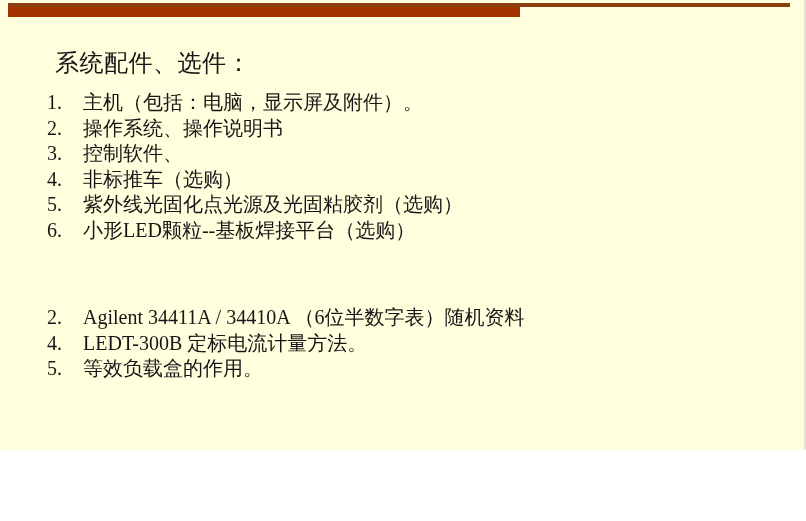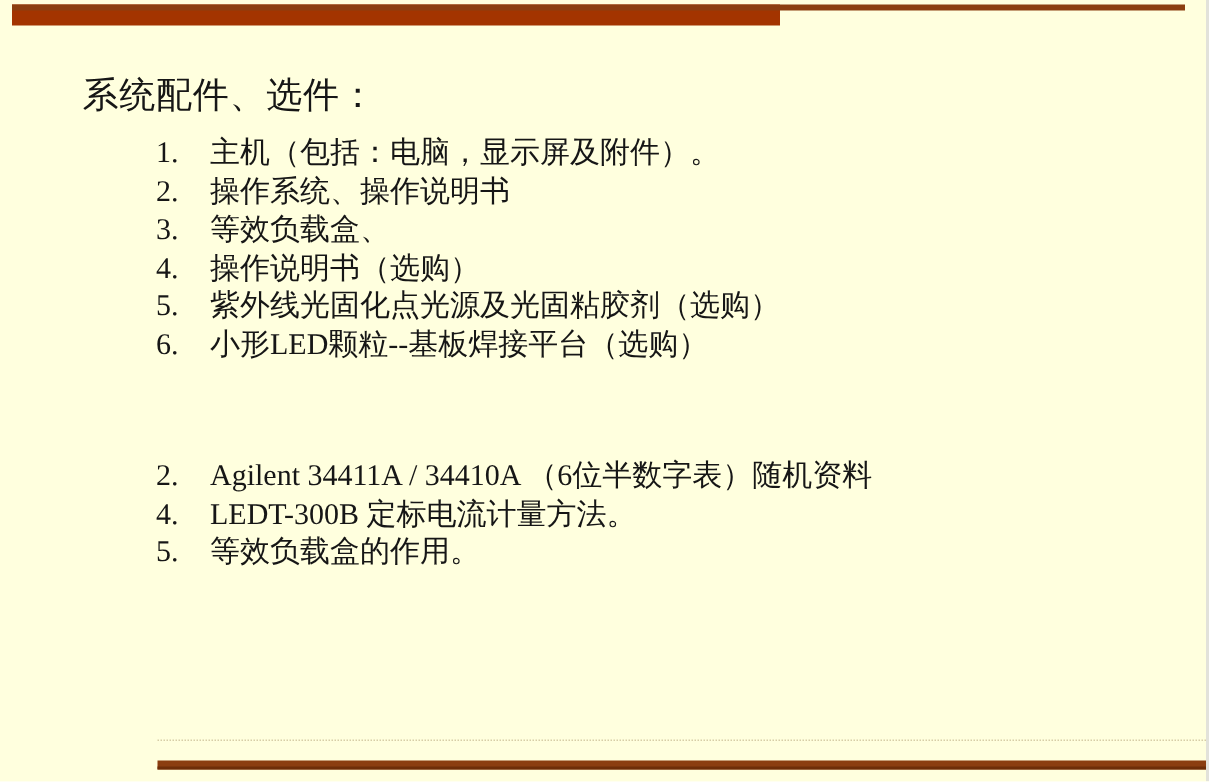--- a/index.html
+++ b/index.html
@@ -3,21 +3,21 @@
 <meta charset="utf-8">
 <style>
   html, body {
     margin: 0;
     padding: 0;
     background: #ffffff;
   }
   .slide {
     position: relative;
     width: 806px;
-    height: 521px;
+    height: 450px;
     overflow: hidden;
     font-family: "Liberation Serif", "DejaVu Serif", serif;
     color: #161616;
   }
   
   .top-thin-line {
     position: absolute;
     left: 8px;
     top: 3px;
     width: 782px;
@@ -67,21 +67,21 @@
   #heading-accessories { left: 55px; top: 47px; }
   #heading-documents   { left: 58px; top: 262px; }
   .num-list {
     position: absolute;
     left: 0;
     width: 806px;
   }
   #list-accessories { top: 90px; }
   #list-documents   { top: 305px; }
   .list-row {
-    padding-left: 104px;
+    padding-left: 47px;
     line-height: 25.5px;
     font-size: 20px;
     white-space: nowrap;
   }
   .list-num {
     display: inline-block;
     width: 36px;
   }
   .list-text {
     display: inline-block;
@@ -93,22 +93,22 @@
 <div class="slide" style="background-color: rgb(255, 255, 222);">
 
   <div class="top-thin-line" style="background-color: rgb(139, 62, 16);"></div>
   <div class="top-accent-bar" style="background-color: rgb(163, 52, 0);"></div>
 
   <div class="section-heading" id="heading-accessories">系统配件、选件：</div>
 
   <div class="num-list" id="list-accessories">
       <div class="list-row"><span class="list-num">1.</span><span class="list-text">主机（包括：电脑，显示屏及附件）。</span></div>
       <div class="list-row"><span class="list-num">2.</span><span class="list-text">操作系统、操作说明书</span></div>
-      <div class="list-row"><span class="list-num">3.</span><span class="list-text">等效负载盒、</span></div>
-      <div class="list-row"><span class="list-num">4.</span><span class="list-text">操作说明书（选购）</span></div>
+      <div class="list-row"><span class="list-num">3.</span><span class="list-text">控制软件、</span></div>
+      <div class="list-row"><span class="list-num">4.</span><span class="list-text">非标推车（选购）</span></div>
       <div class="list-row"><span class="list-num">5.</span><span class="list-text">紫外线光固化点光源及光固粘胶剂（选购）</span></div>
       <div class="list-row"><span class="list-num">6.</span><span class="list-text">小形LED颗粒--基板焊接平台（选购）</span></div>
     </div>
 
 
   <div class="num-list" id="list-documents">
       <div class="list-row"><span class="list-num">2.</span><span class="list-text">Agilent 34411A / 34410A （6位半数字表）随机资料</span></div>
       <div class="list-row"><span class="list-num">4.</span><span class="list-text">LEDT-300B 定标电流计量方法。</span></div>
       <div class="list-row"><span class="list-num">5.</span><span class="list-text">等效负载盒的作用。</span></div>
     </div>

